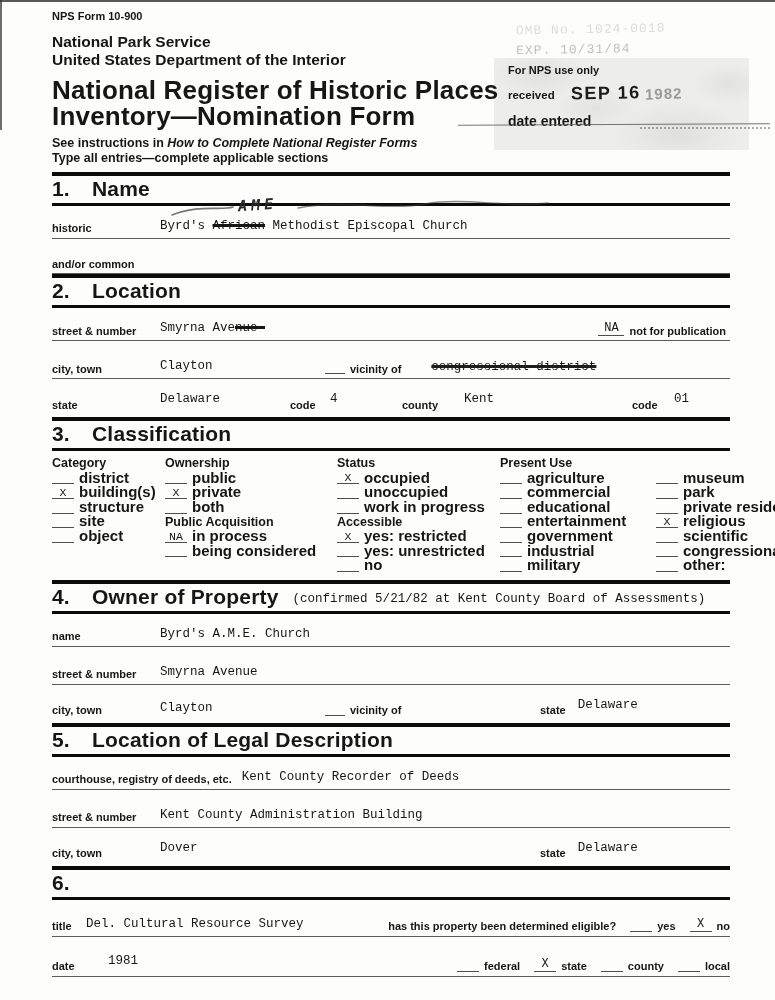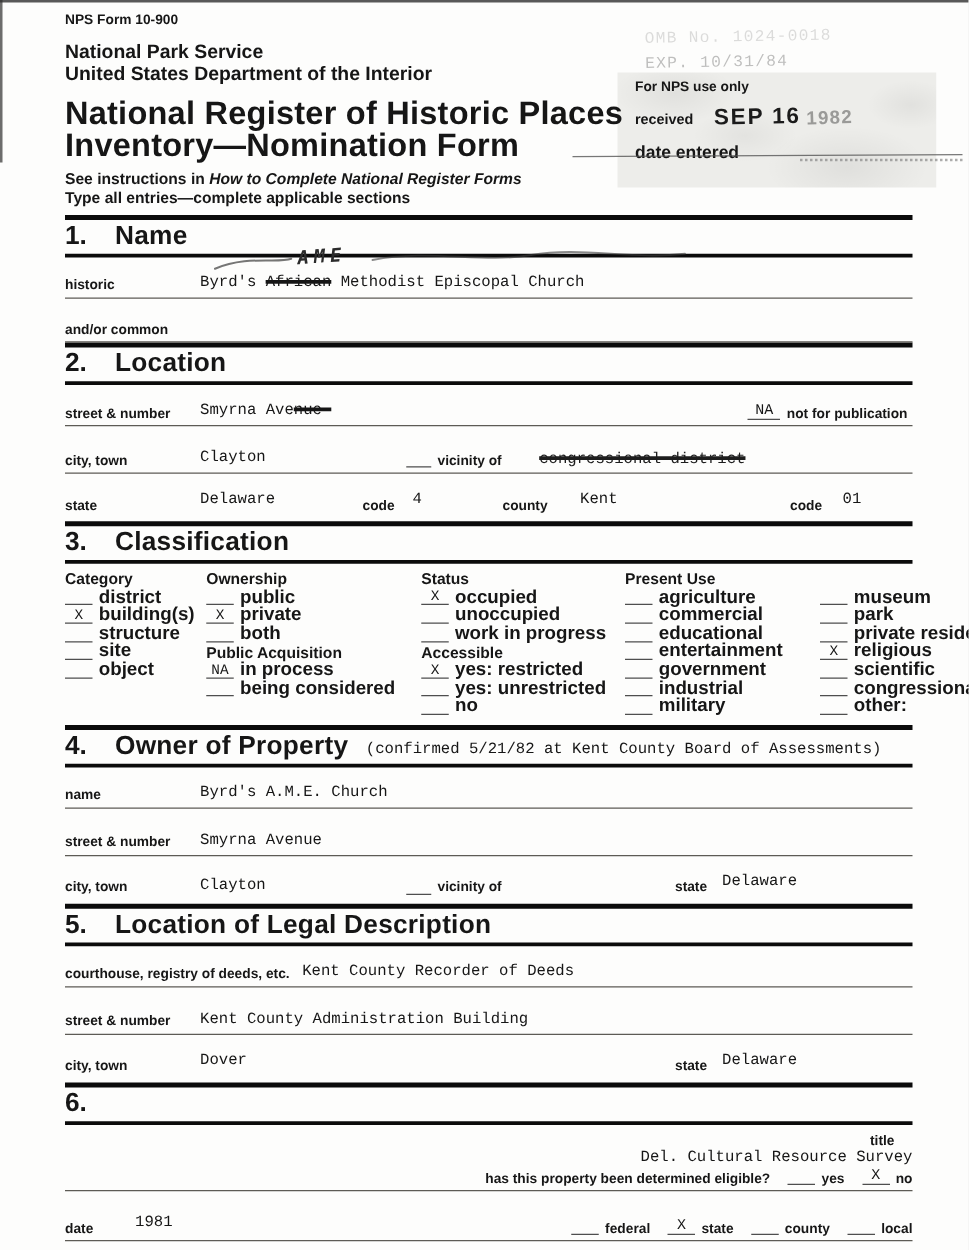--- a/index.html
+++ b/index.html
@@ -358,21 +358,21 @@
       <span class="val up2">Dover</span>
       <span class="stg">
         <span class="lb">state</span>
         <span class="val up2">Delaware</span>
       </span>
     </div>
 
     <div class="sec">
       <span class="num">6.</span>
     </div>
-    <div class="frow" style="margin-top:7px; min-height:26px;flex-direction:column;">
+    <div class="frow" style="margin-top:7px; min-height:26px;">
       <span class="lb" style="width:34px;">title</span>
       <span class="val">Del. Cultural Resource Survey</span>
       <span class="right">
         <span class="lb" style="margin-right:14px;">has this property been determined eligible?</span>
         <span class="xb" style="width:22px;"></span>
         <span class="lb" style="margin-right:14px;">yes</span>
         <span class="xb" style="width:22px;">X</span>
         <span class="lb">no</span>
       </span>
     </div>

